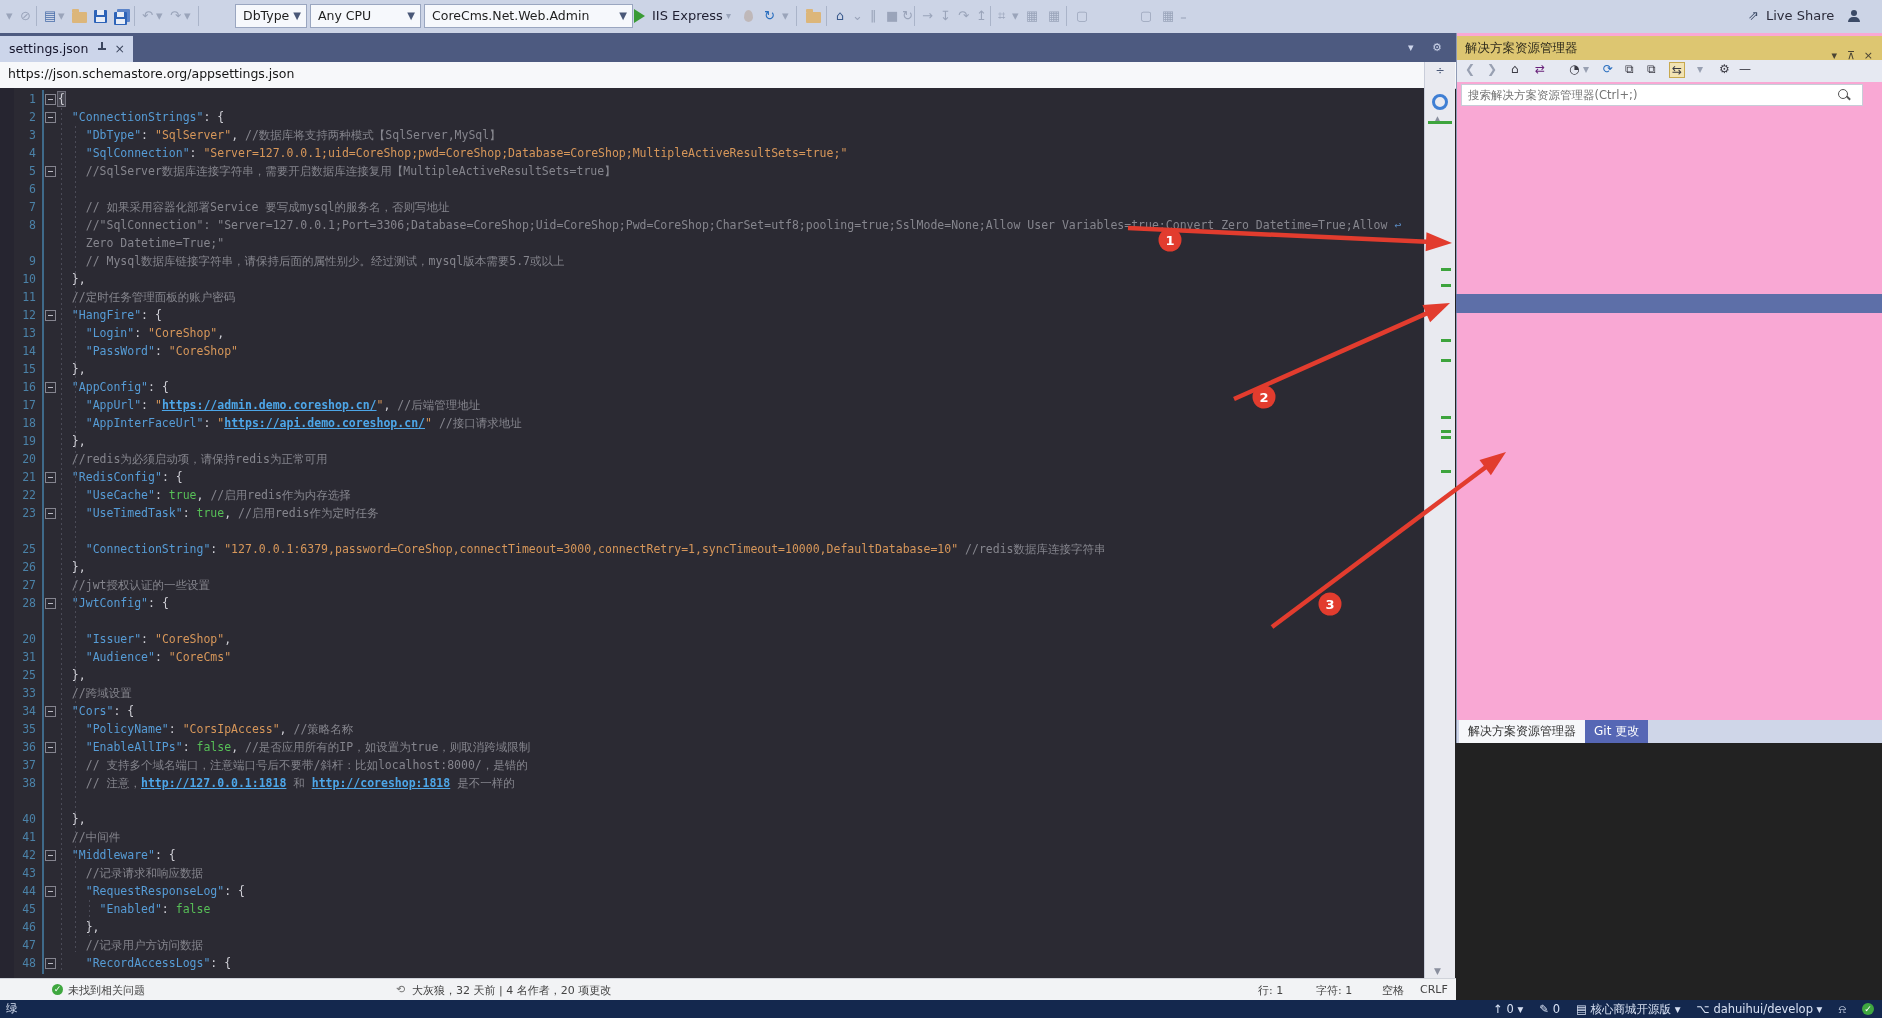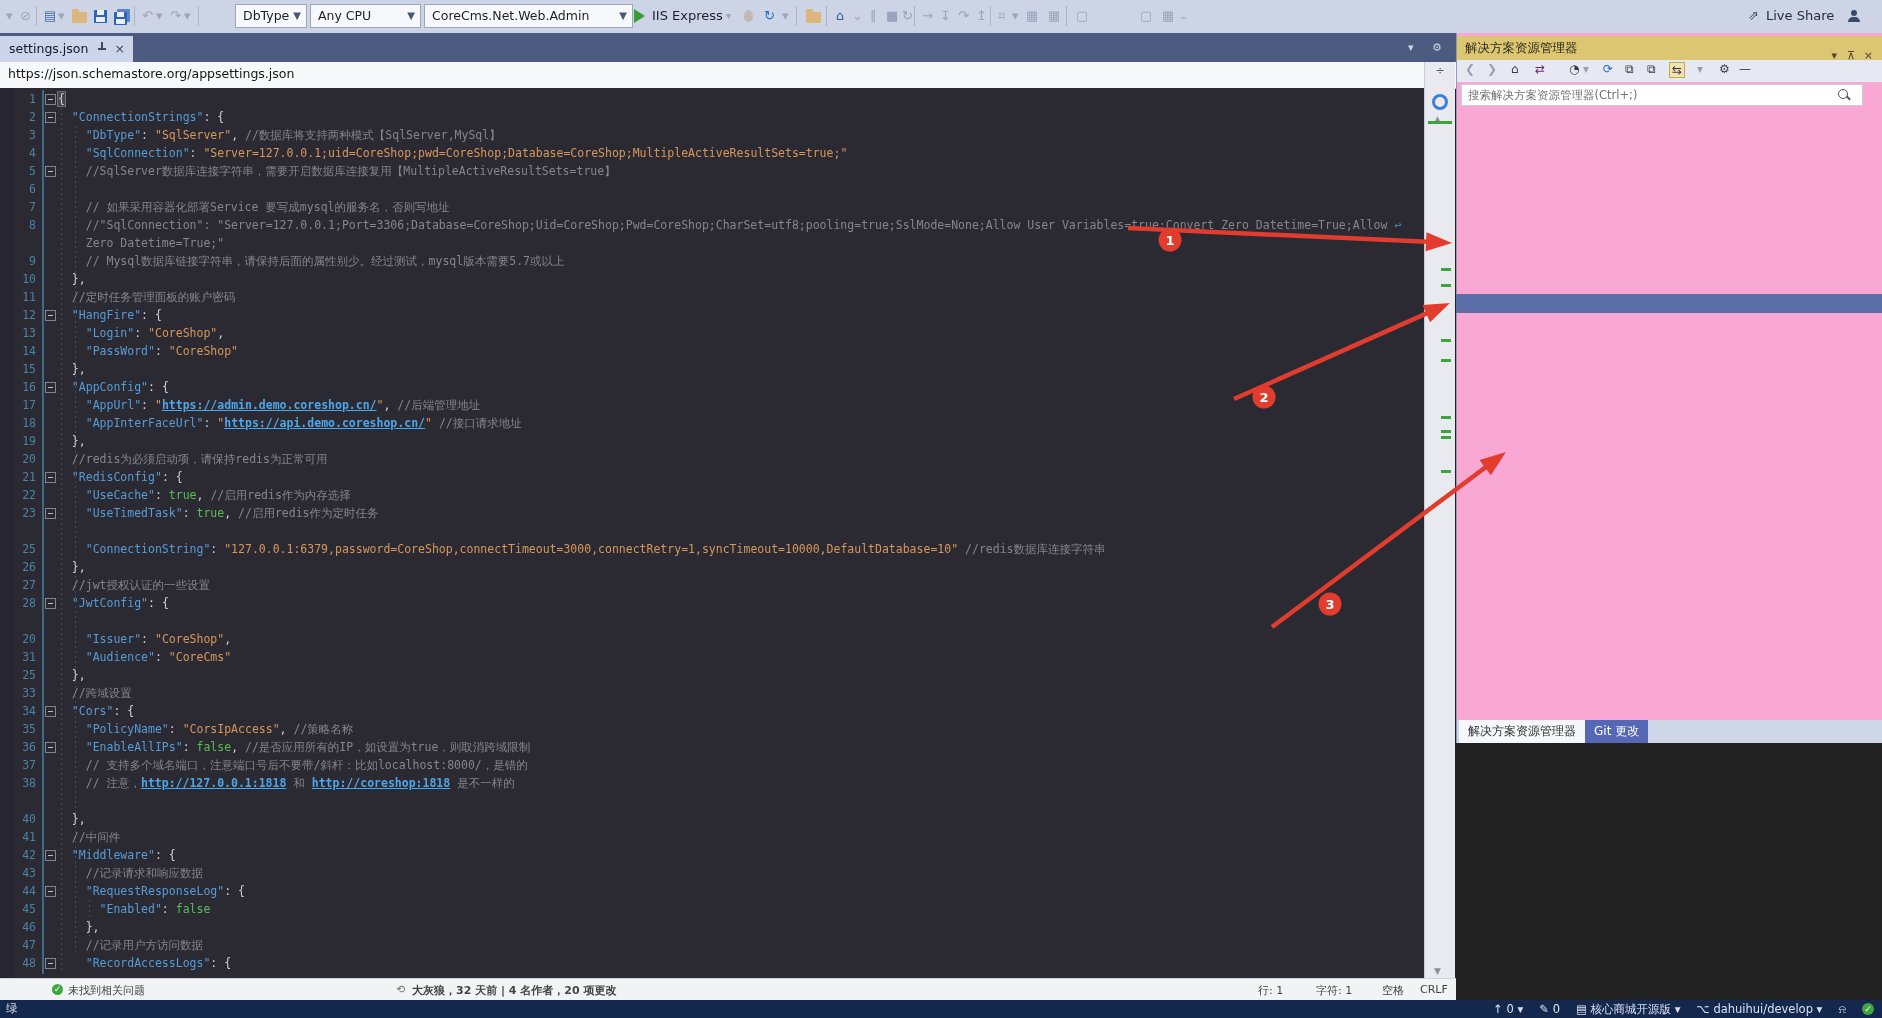--- a/index.html
+++ b/index.html
@@ -455,21 +455,21 @@
       <div class="tree-row" style="top: 481.3px;"></div>
       <div class="tree-row" style="top: 500px;"></div>
       <div class="tree-row" style="top: 518.7px;"></div>
       <div class="tree-row" style="top: 537.4px;"></div>
     </div>
 
   <div id="margin-bar" class="abs">
     <div class="okdot">✓</div>
     <span class="mb-item" style="left:68px;">未找到相关问题</span>
     <span class="mb-item" style="left:396px;color:#777;">⟲</span>
-    <span class="mb-item" style="left:412px;font-weight:bold;">大灰狼，32 天前 | 4 名作者，20 项更改</span>
+    <span class="mb-item" style="left:412px;">大灰狼，32 天前 | 4 名作者，20 项更改</span>
     <span class="mb-item" style="left:1258px;">行: 1</span>
     <span class="mb-item" style="left:1316px;">字符: 1</span>
     <span class="mb-item" style="left:1382px;">空格</span>
     <span class="mb-item" style="left:1420px;">CRLF</span>
   </div>
 
   <div id="status-bar" class="abs">
     <span class="abs" style="left:6px;top:1px;">绿</span>
     <div id="sb-right">
       <span class="sb-item">↑ <span>0</span> ▾</span>

